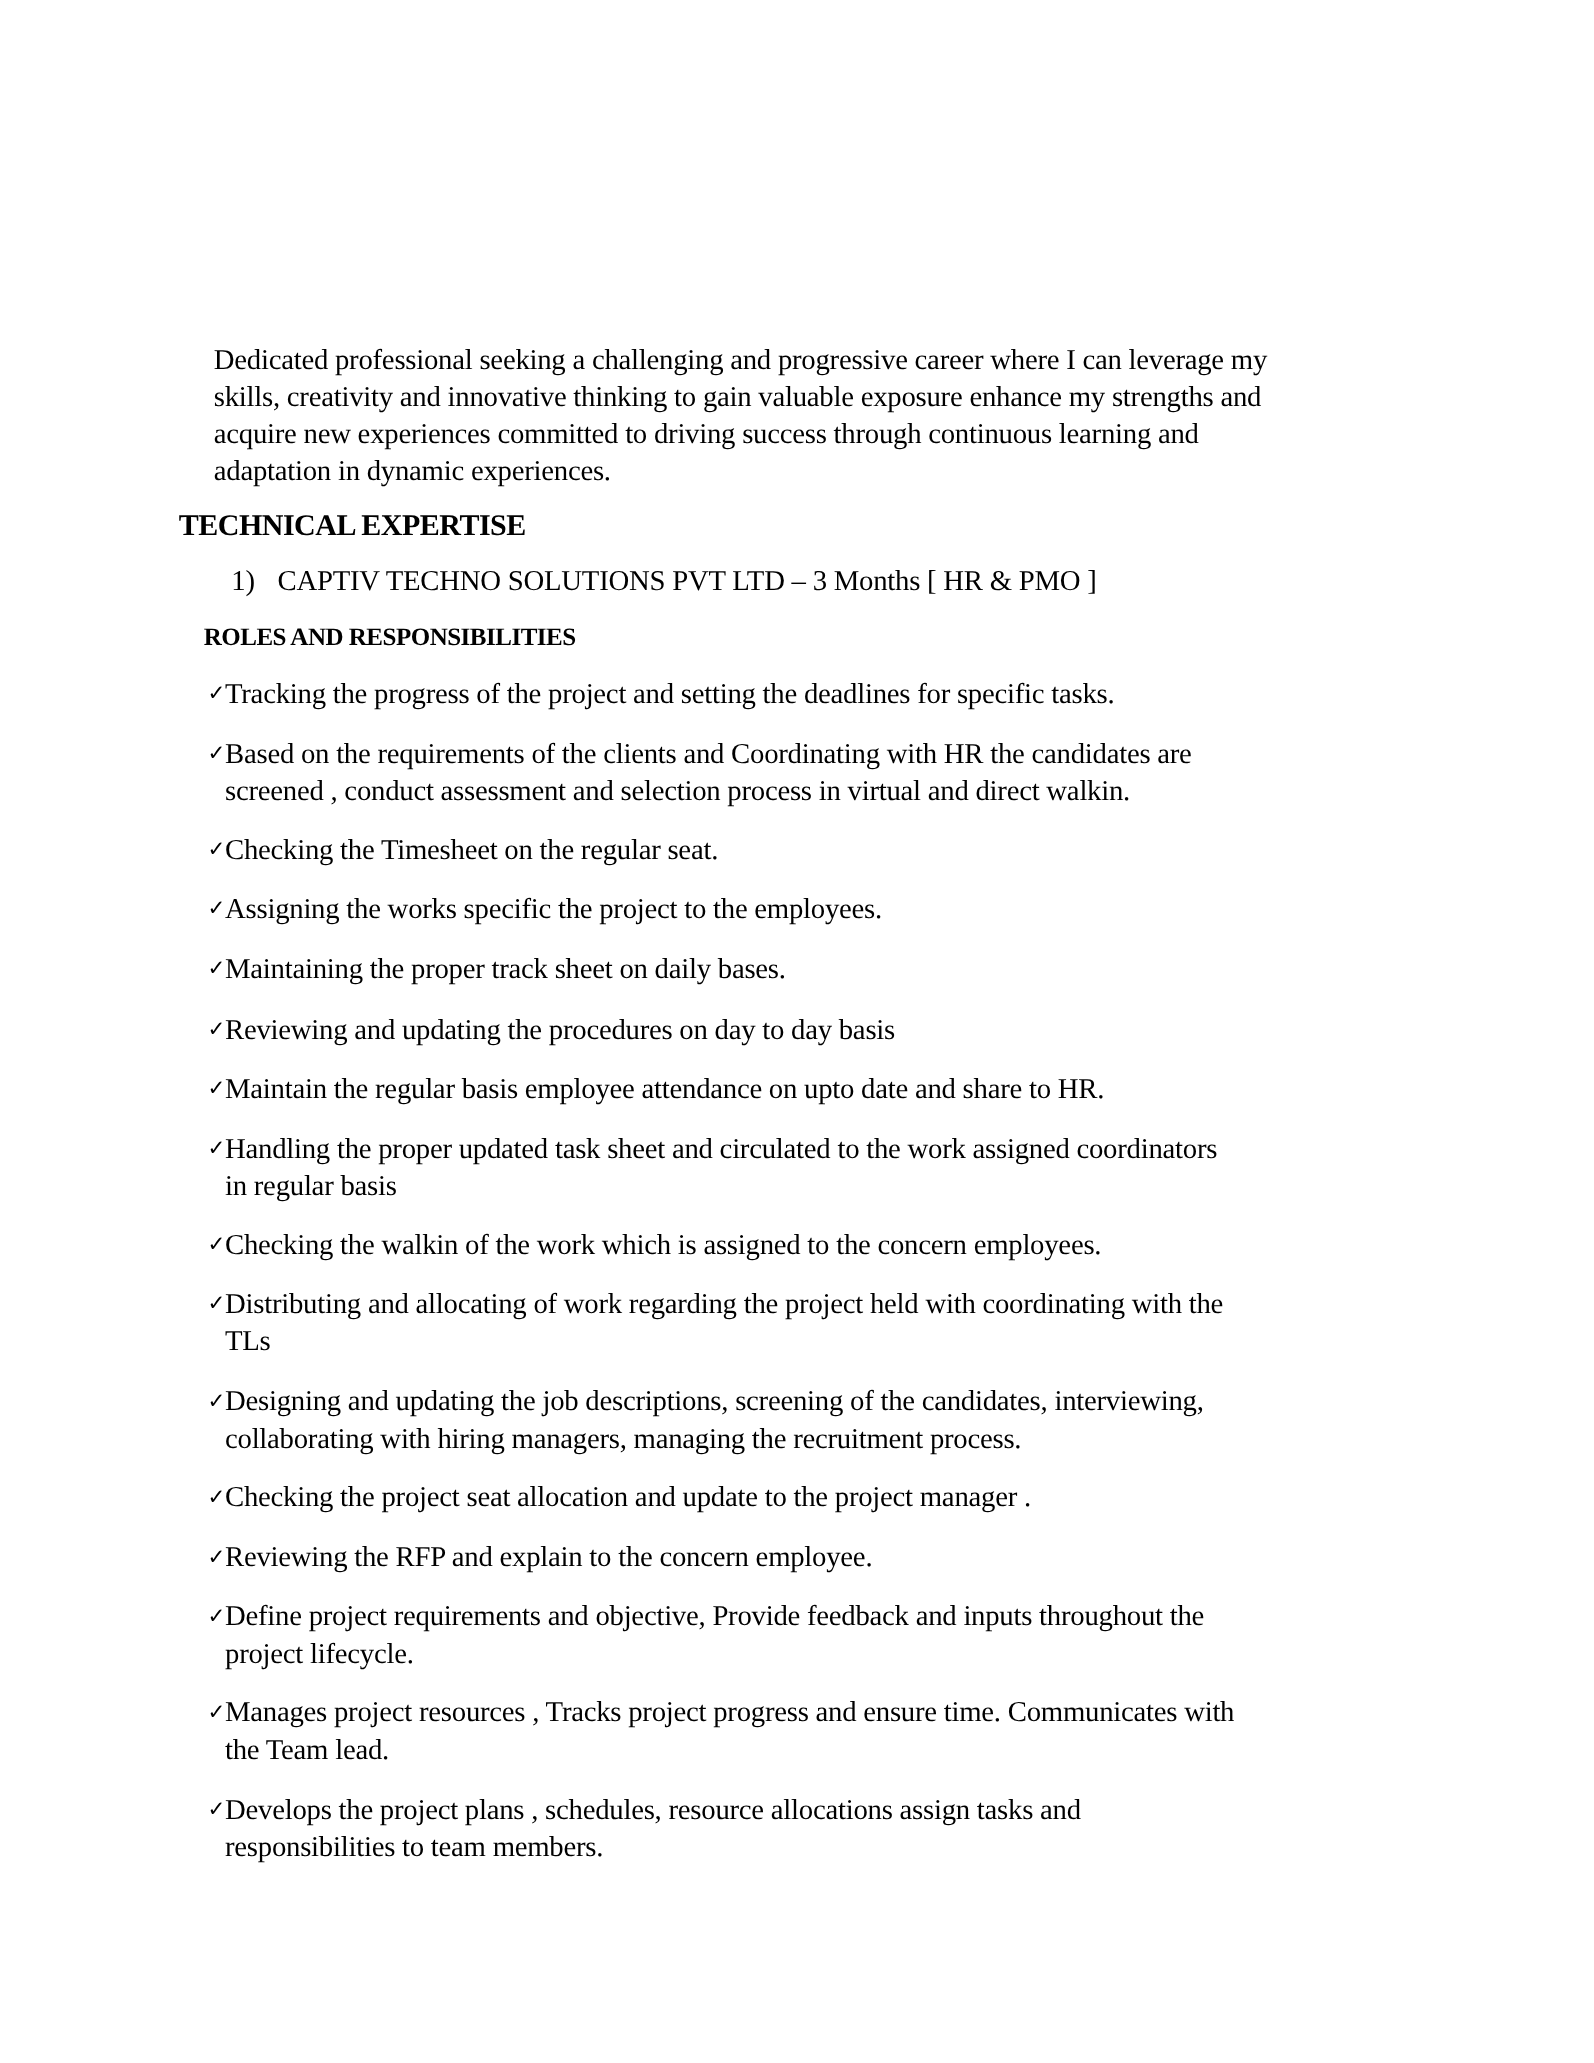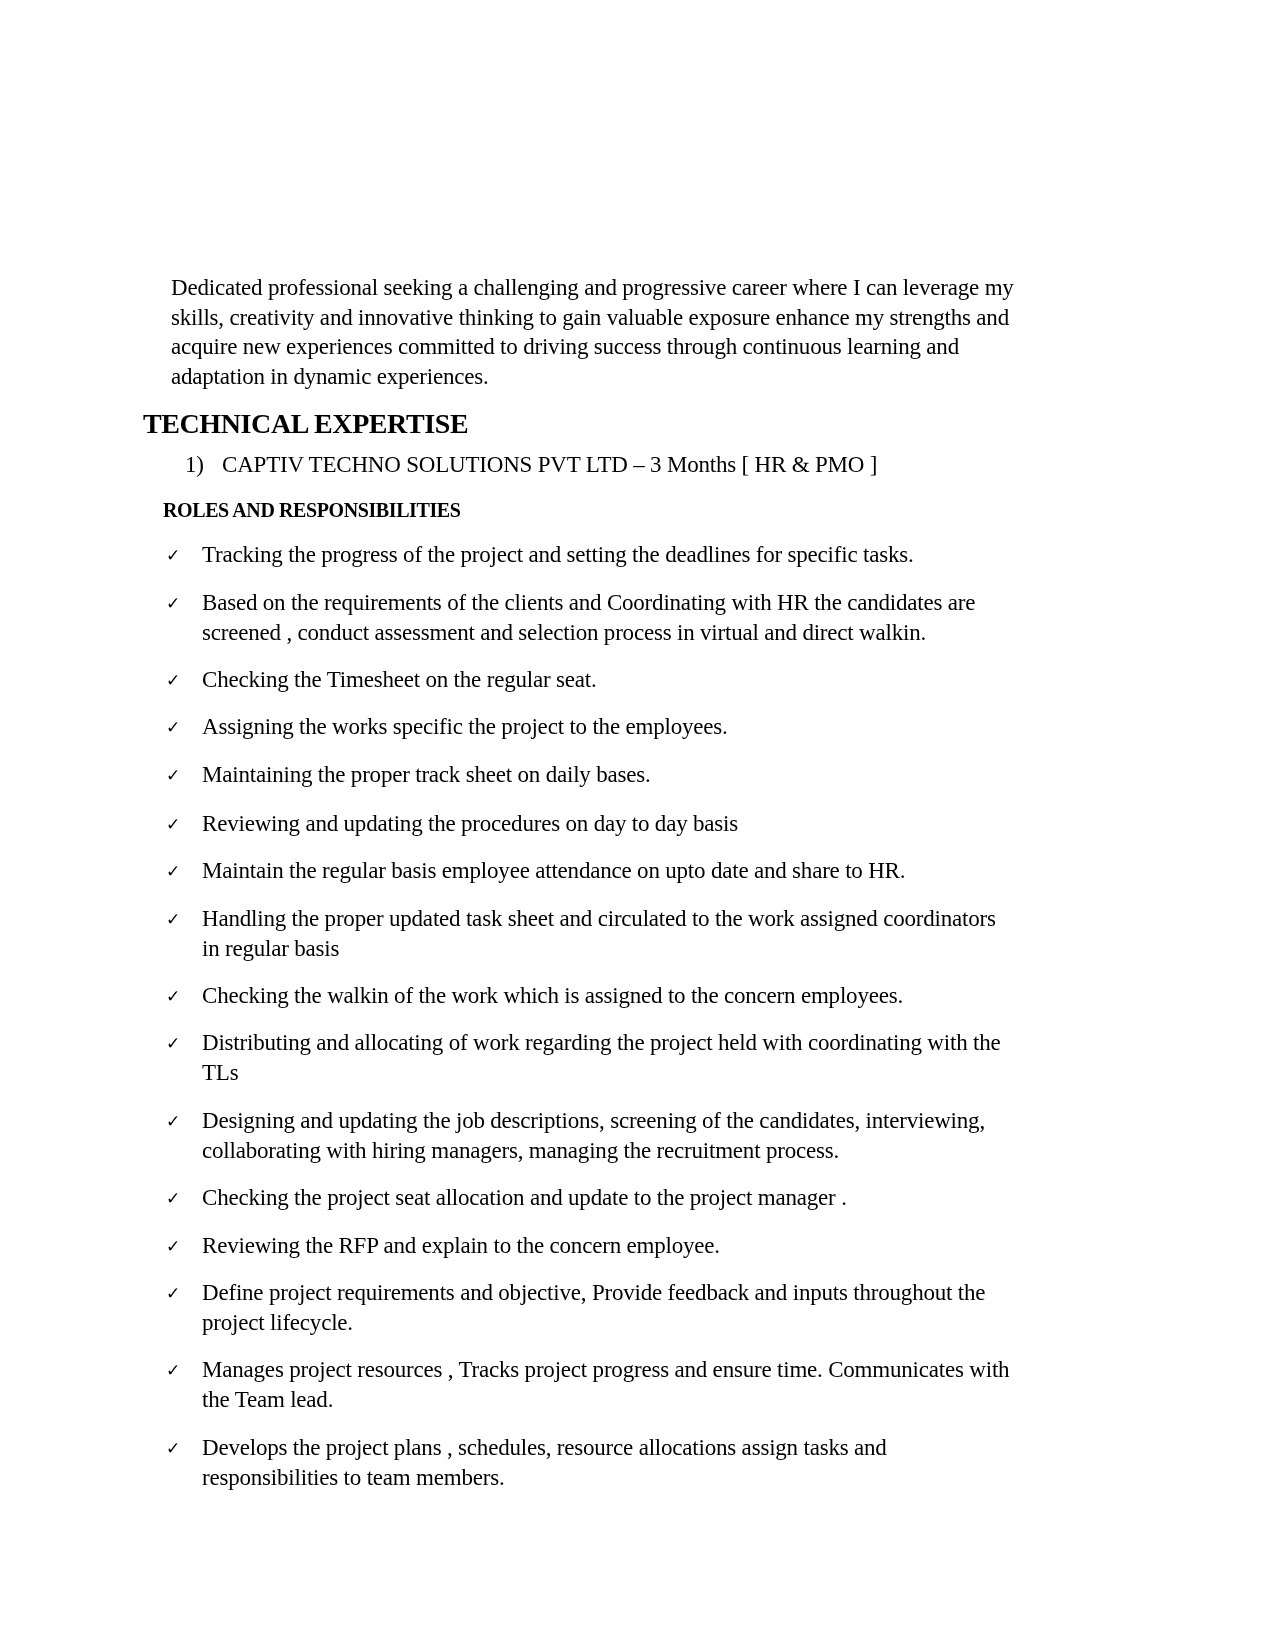--- a/index.html
+++ b/index.html
@@ -1,23 +1,23 @@
 <!DOCTYPE html>
 <html><head>
 <meta charset="utf-8">
 <style>
   html, body { margin: 0; padding: 0; background: #ffffff; }
   body { width: 1275px; height: 1650px; position: relative; overflow: hidden;
          font-family: "Liberation Serif", serif; color: #000; }
   .line { position: absolute; left: 143px; font-size: 23px; line-height: 30px; white-space: nowrap; letter-spacing: -0.2px; margin-left: 28px; }
-  .heading { position: absolute; font-weight: bold; font-size: 28px; white-space: nowrap; letter-spacing: -0.4px; }
+  .heading { position: absolute; font-weight: bold; font-size: 24px; white-space: nowrap; letter-spacing: -0.4px; }
   .h-small { font-size: 20px; margin-left: 12px; }
   .item { position: absolute; left: 166px; width: 900px; font-size: 23px; line-height: 30px; letter-spacing: -0.2px; }
   .item .check { position: absolute; left: 0; top: 0; font-family: "DejaVu Sans", sans-serif; font-size: 17px; }
-  .item .txt { display: block; margin-left: 36px; white-space: pre-line; }
+  .item .txt { display: block; margin-left: 14px; white-space: pre-line; }
   .company { position: absolute; left: 185px; font-size: 23px; white-space: nowrap; letter-spacing: -0.2px; }
   .company .num { display: inline-block; width: 37px; }
 </style>
 </head>
 <body>
 
 <div>
 
   <div>
     <div class="line" style="top:273px">Dedicated professional seeking a challenging and progressive career where I can leverage my</div>

